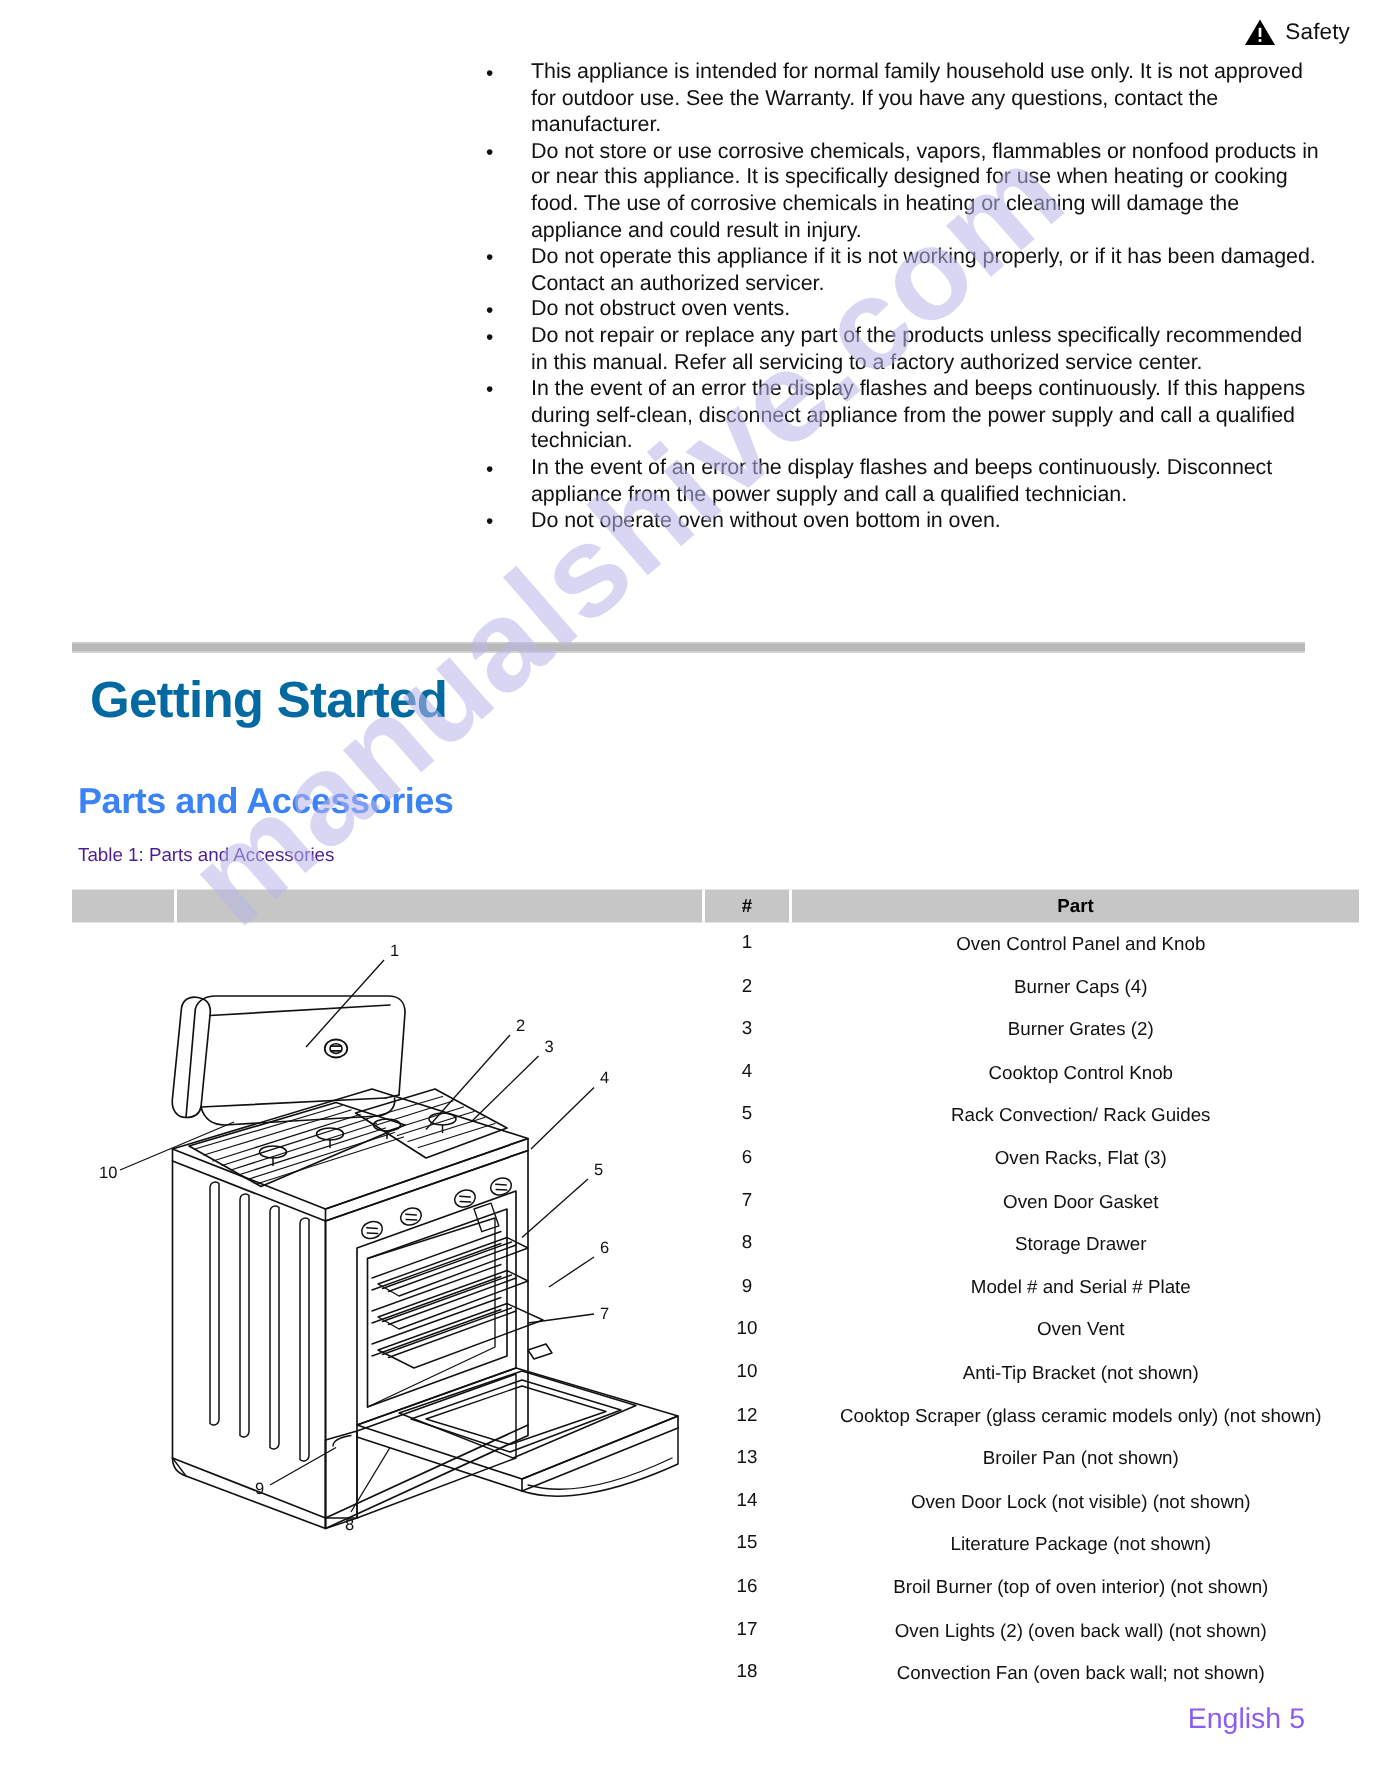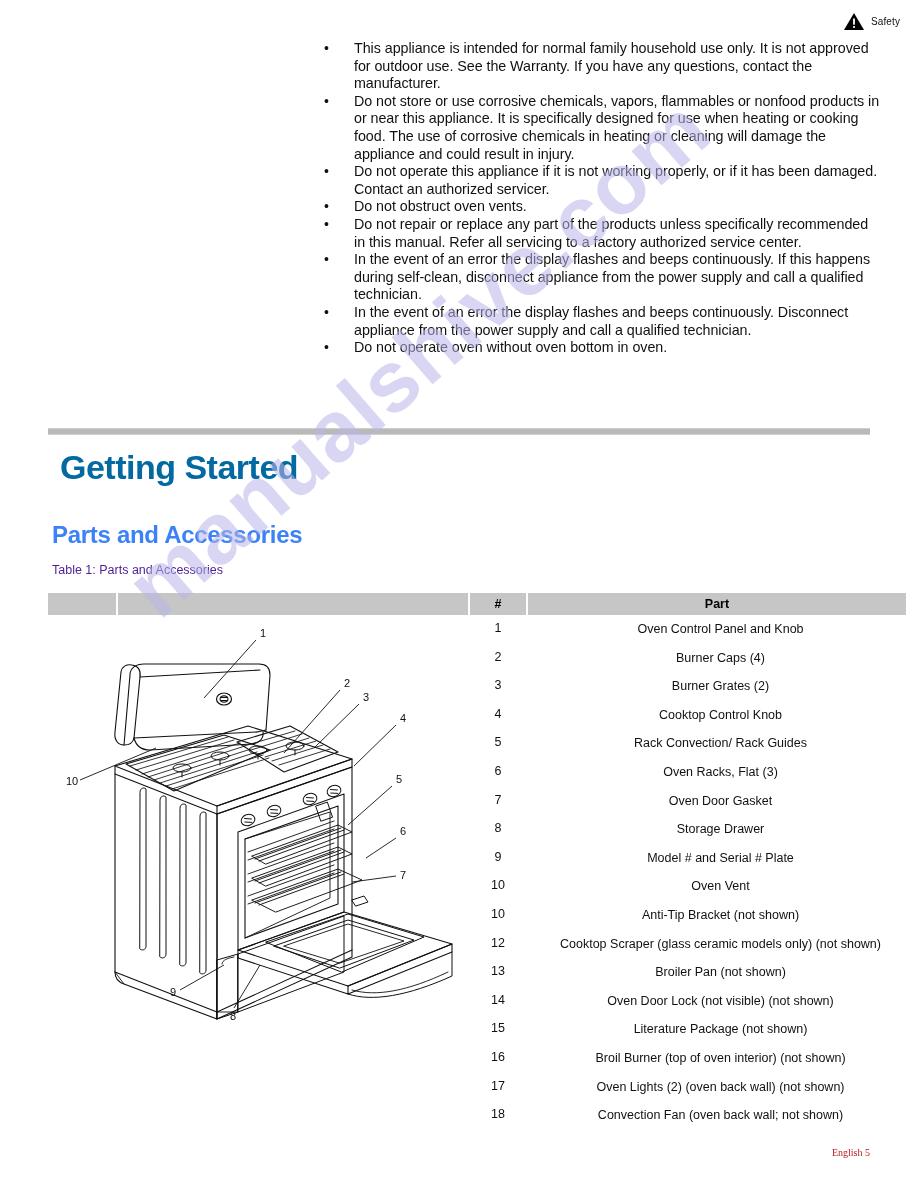--- a/index.html
+++ b/index.html
@@ -20,21 +20,21 @@
   .page-header {
     position: absolute;
     top: 12px;
     right: 18px;
     display: flex;
     align-items: center;
     gap: 6px;
   }
   .warn-icon { width: 22px; height: 19px; display: block; }
   .page-header .hdr-label {
-    font-size: 10px;
+    font-size: 15px;
     letter-spacing: 0.1px;
     color: #111;
   }
 
   
   .safety-list {
     position: absolute;
     left: 322px;
     top: 40px;
     width: 560px;
@@ -177,23 +177,22 @@
     transform-origin: left center;
     white-space: nowrap;
     letter-spacing: 1px;
   }
 
   
   .page-footer {
     position: absolute;
     right: 48px;
     bottom: 30px;
-    font-size: 10px;
-    color: #b91c1c;
-    font-family: Liberation Serif, serif;
+    font-size: 19px;
+    color: #8b5cf6;
   }
 </style>
 </head>
 <body>
 
 <div class="page-header">
   <span>
     <svg class="warn-icon" viewBox="0 0 22 19" aria-hidden="true">
       <polygon points="11,1 21,18 1,18" fill="#000000"></polygon>
       <rect x="10.1" y="6.5" width="1.8" height="6.2" fill="#ffffff"></rect>

